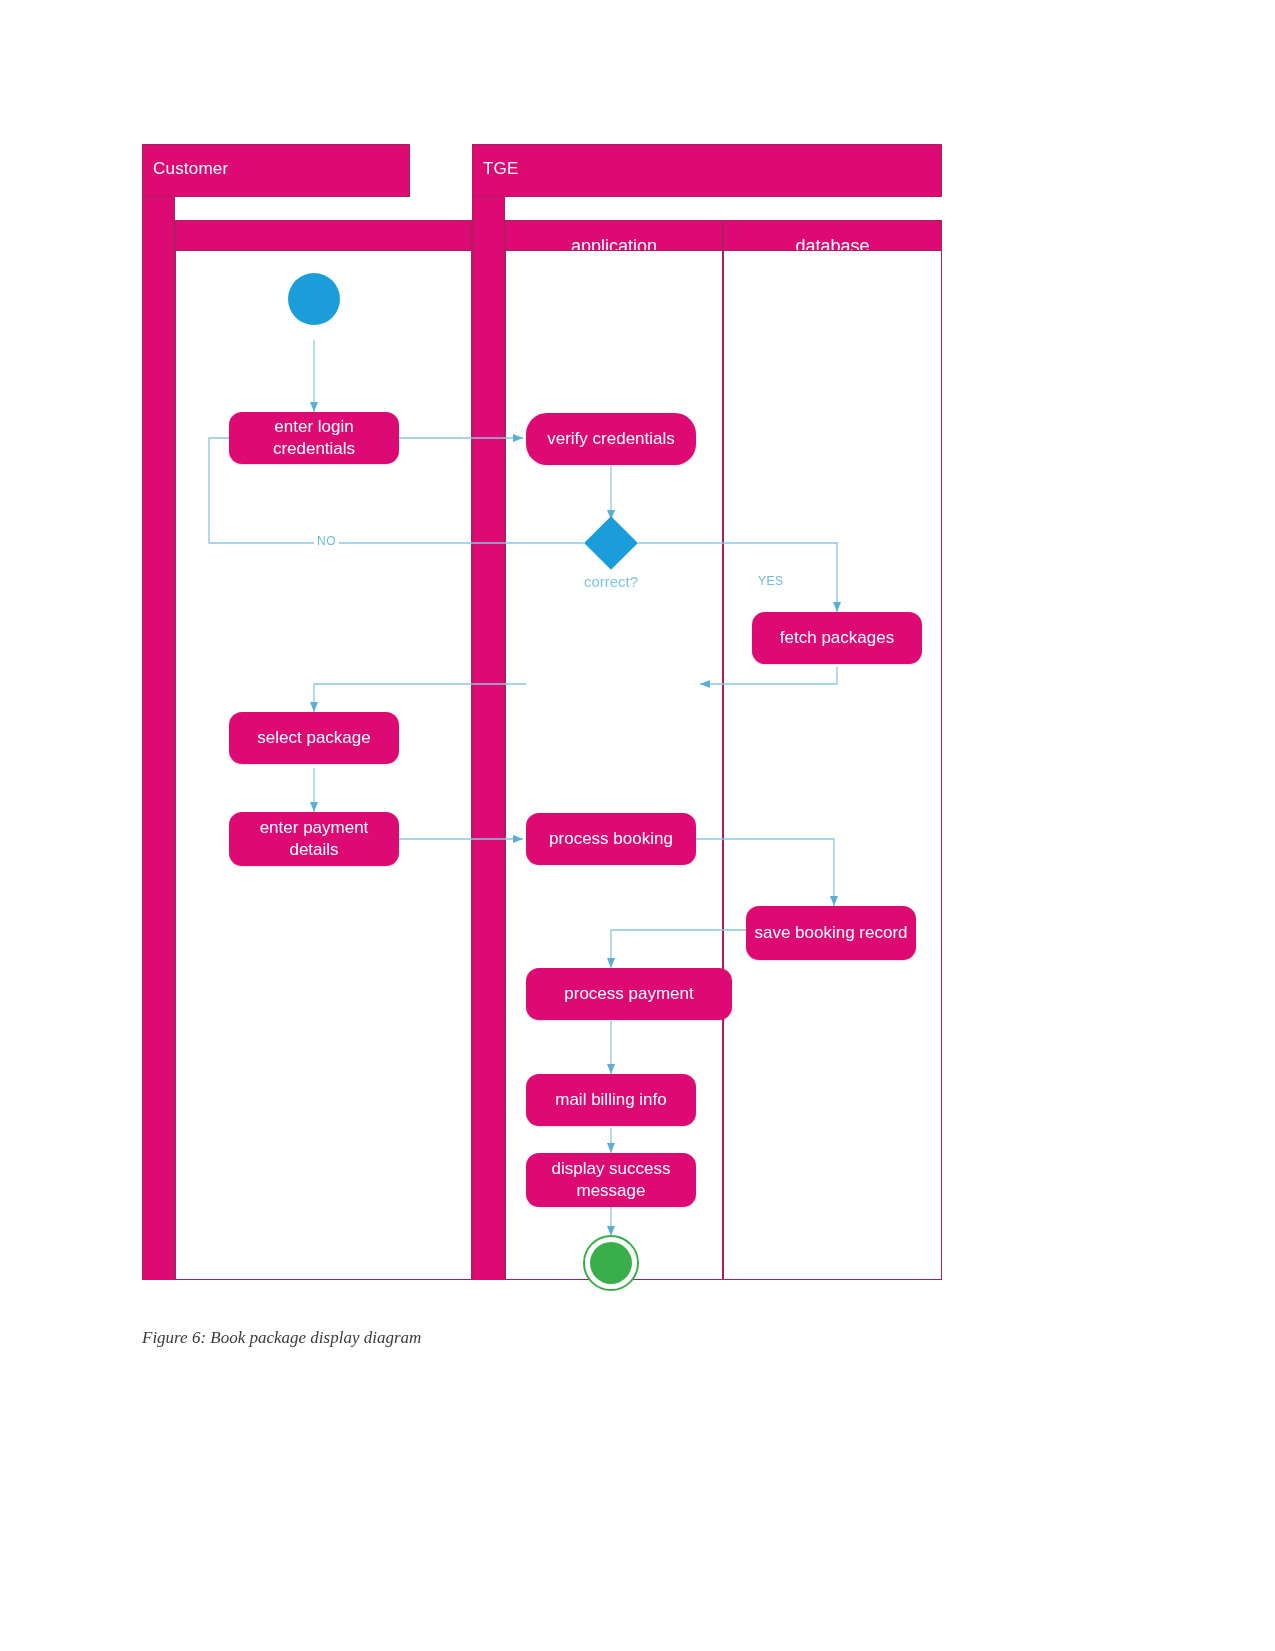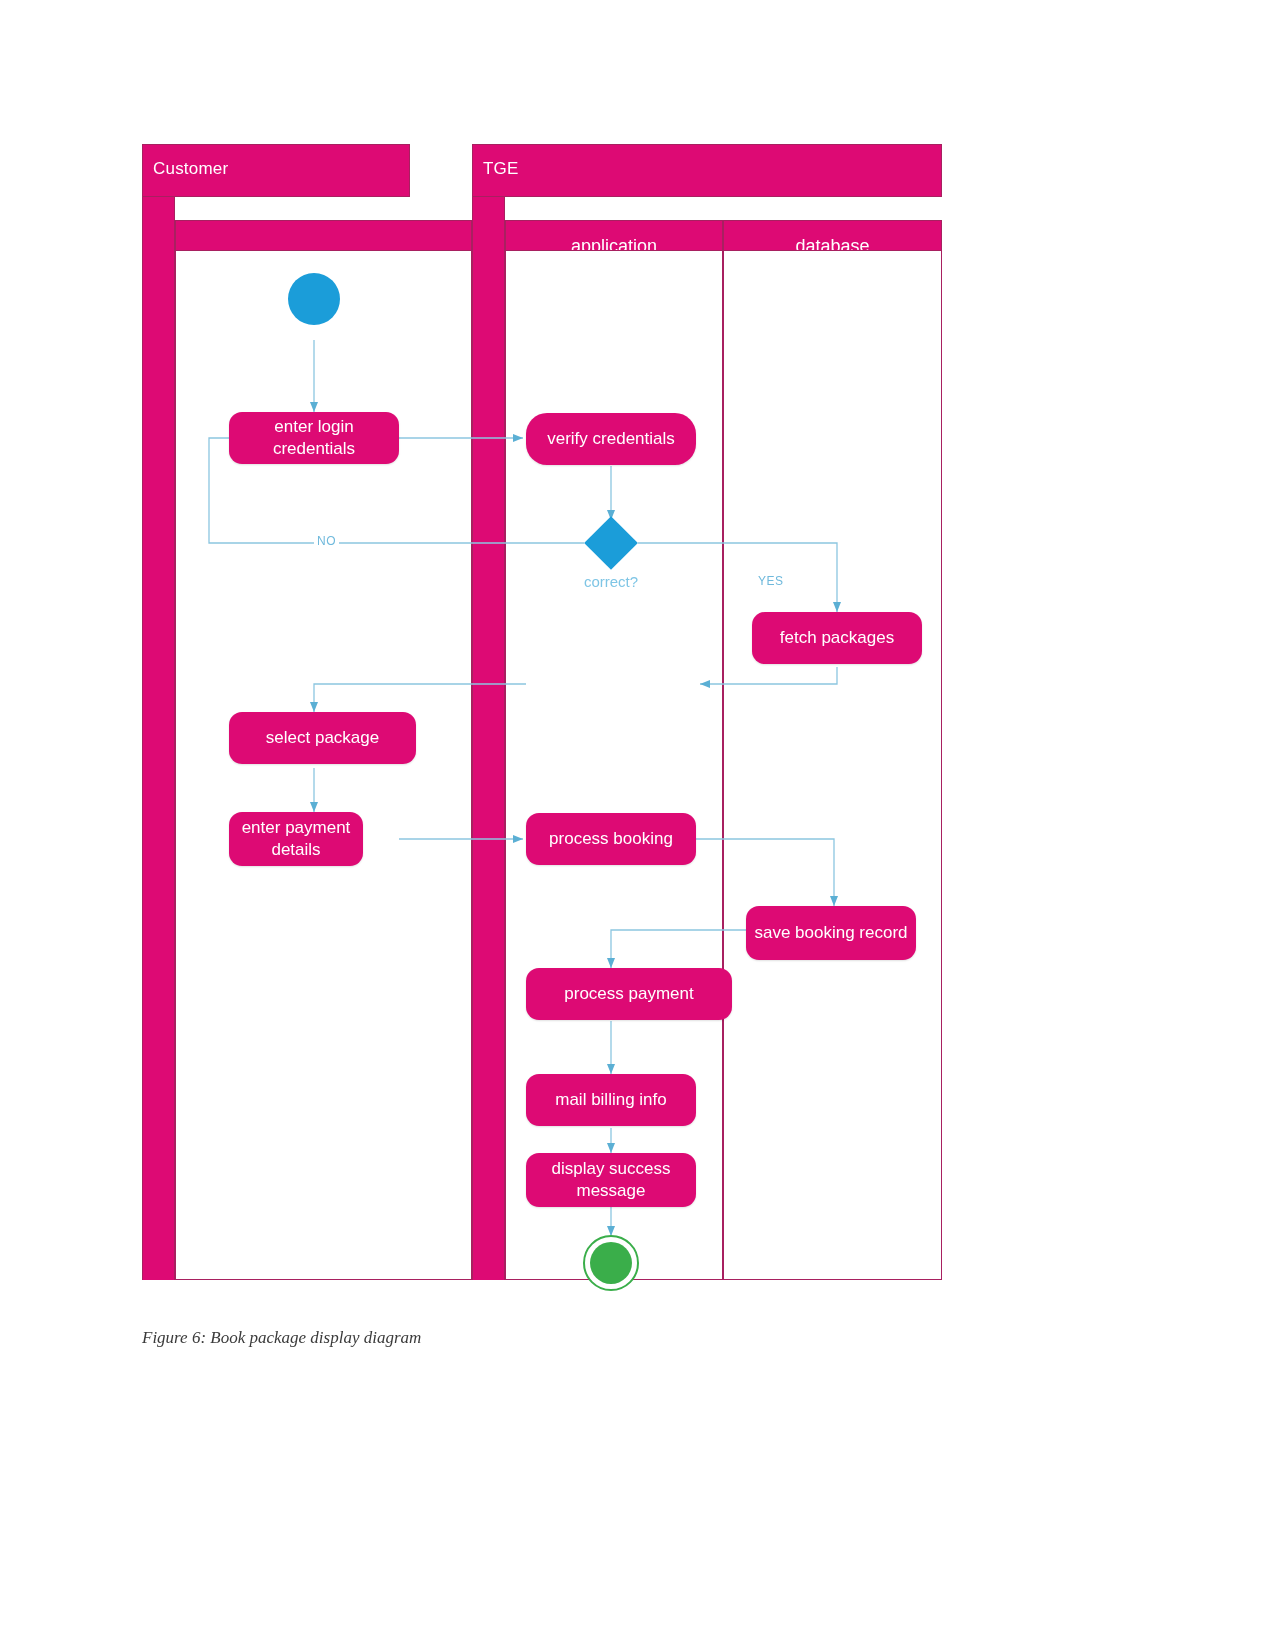--- a/index.html
+++ b/index.html
@@ -212,25 +212,25 @@
 
     <div class="edge-label" style="left:172px; top:390px;">NO</div>
     <div class="edge-label" style="left:613px; top:390px;margin-top:40px;">YES</div>
 
     <div class="start-node" style="left:146px; top:129px; width:52px; height:52px;"></div>
 
     <div class="node" style="left:87px; top:268px; width:170px; height:52px;">
       <span>enter login credentials</span>
     </div>
 
-    <div class="node" style="left:87px; top:568px; width:187px; height:52px;">
+    <div class="node" style="left:87px; top:568px; width:170px; height:52px;">
       <span>select package</span>
     </div>
 
-    <div class="node" style="left:87px; top:668px; width:134px; height:54px;">
+    <div class="node" style="left:87px; top:668px; width:170px; height:54px;">
       <span>enter payment details</span>
     </div>
 
     <div class="node" style="left:384px; top:269px; width:170px; height:52px;border-radius:21px;">
       <span>verify credentials</span>
     </div>
 
     <div class="decision" style="left:450px; top:380px; width:38px; height:38px;"></div>
     <div class="decision-label" style="left:409px; top:429px; width:120px;">correct?</div>
 

